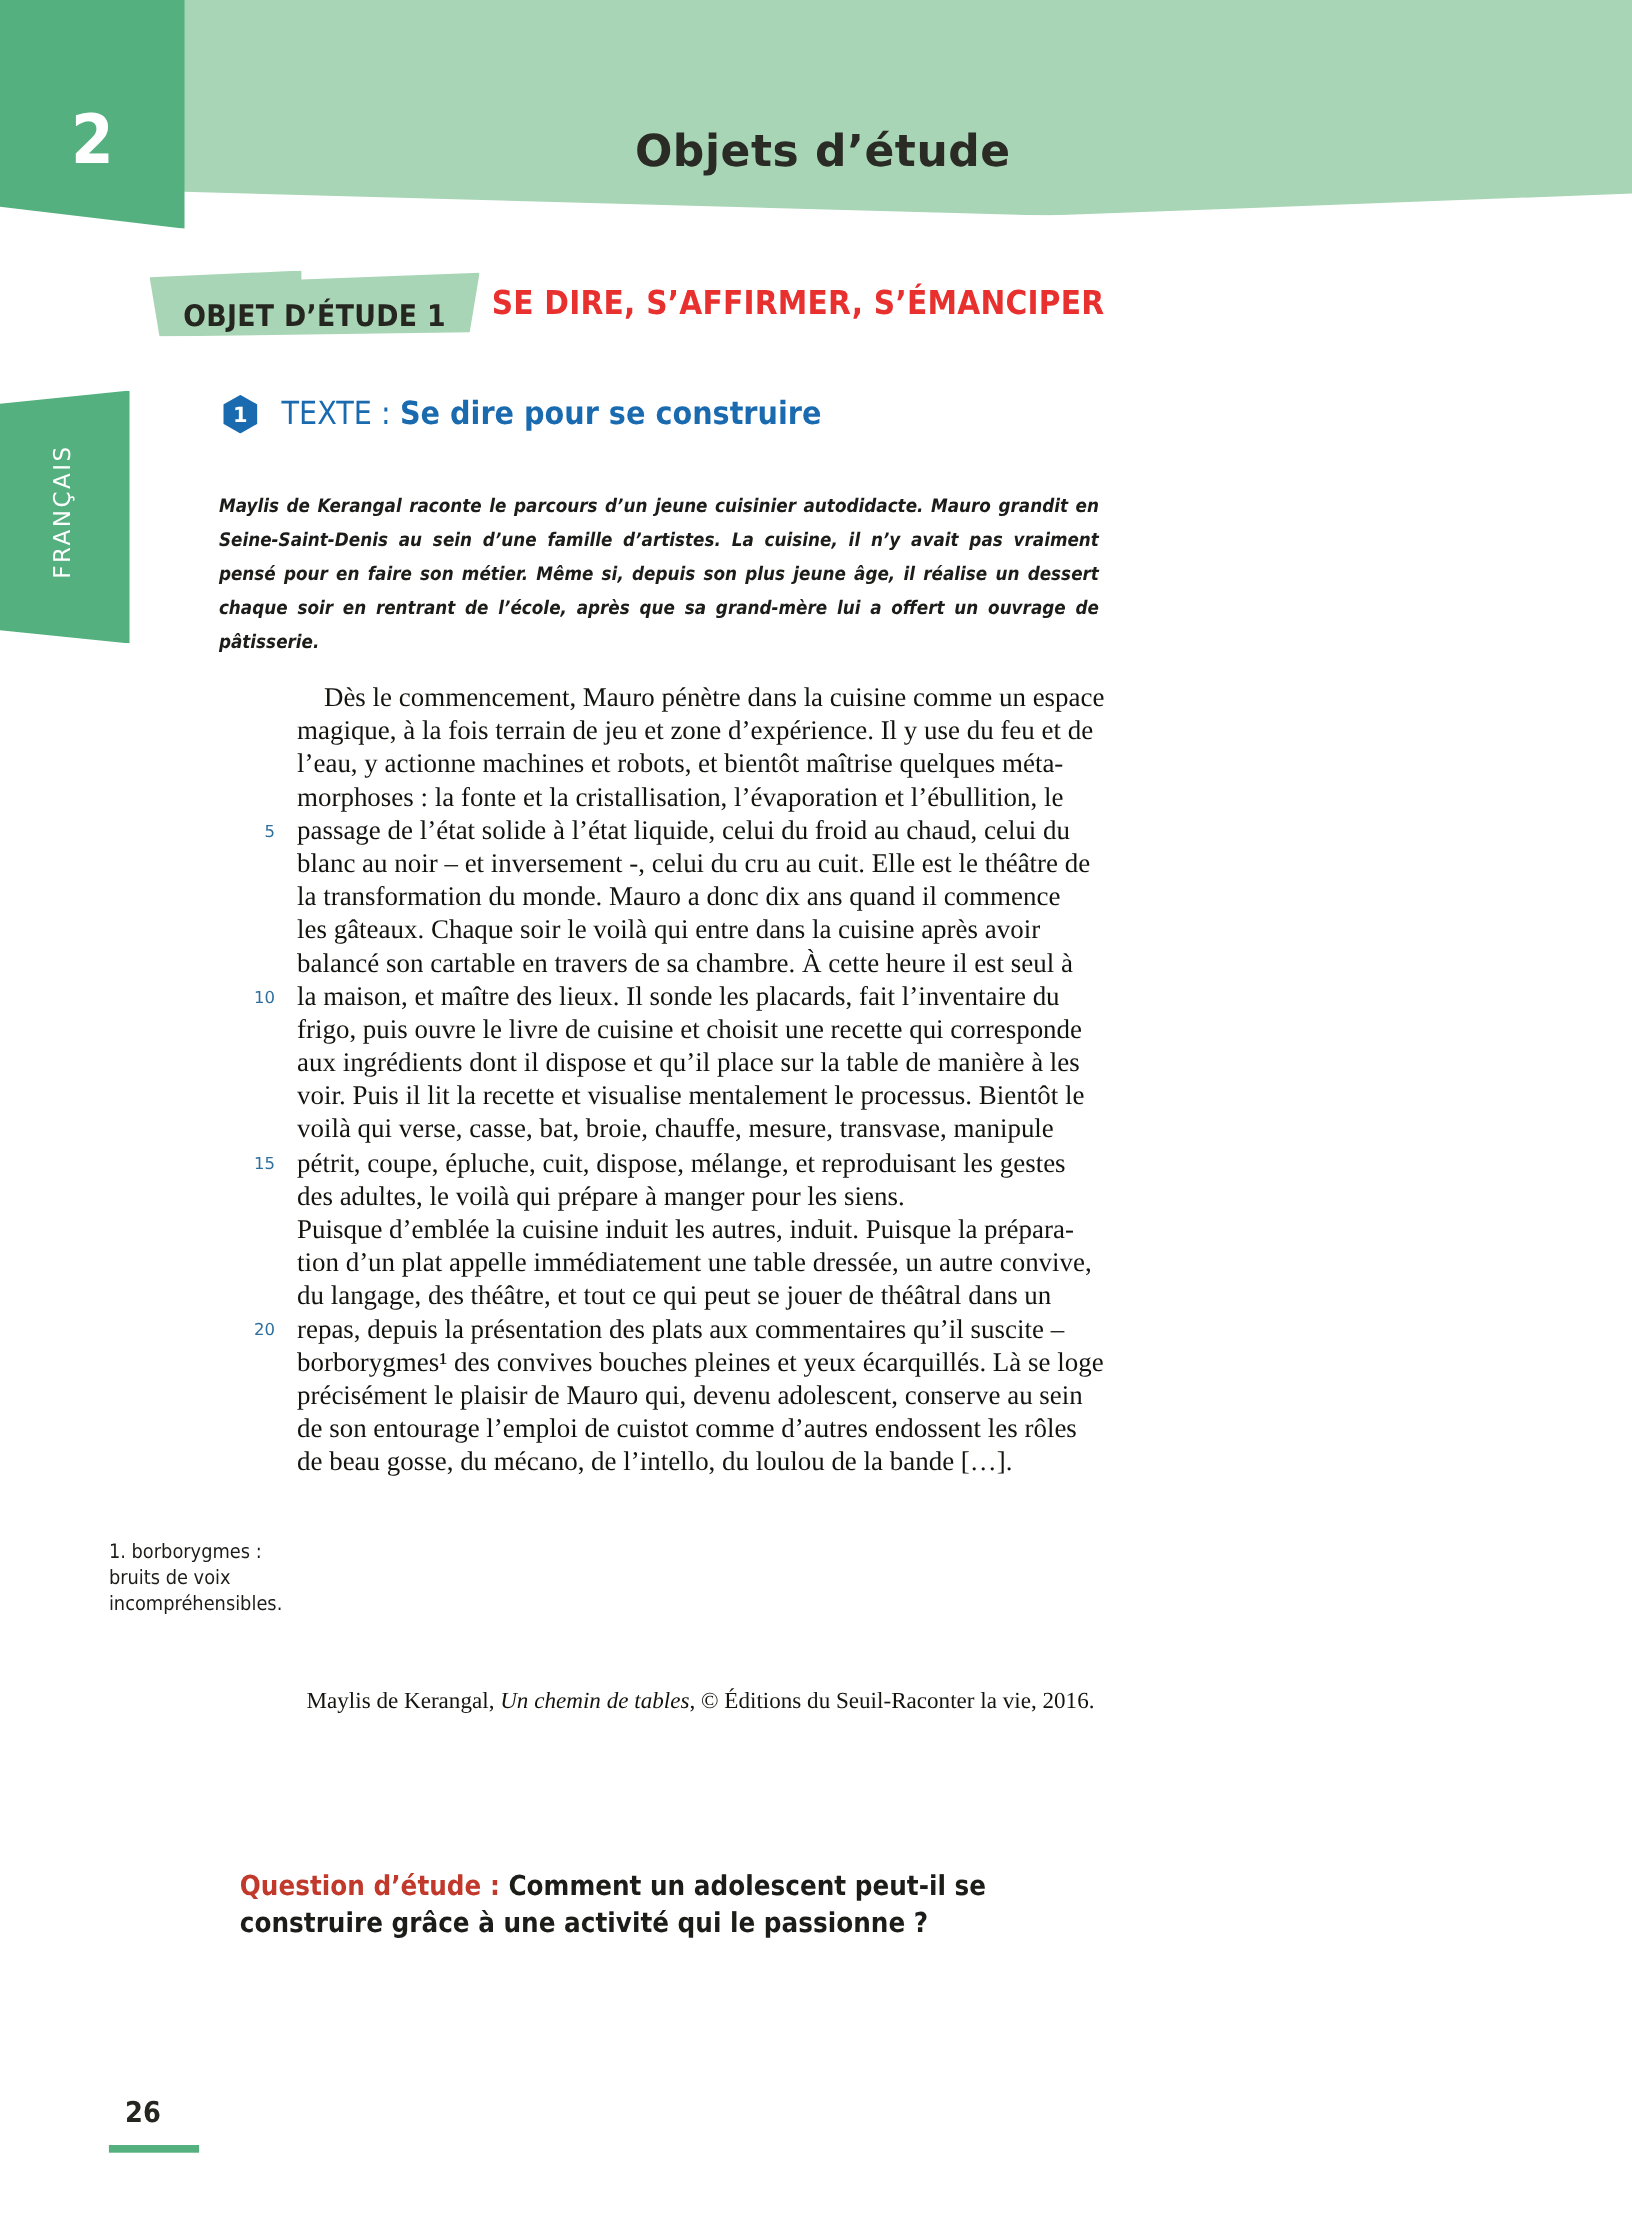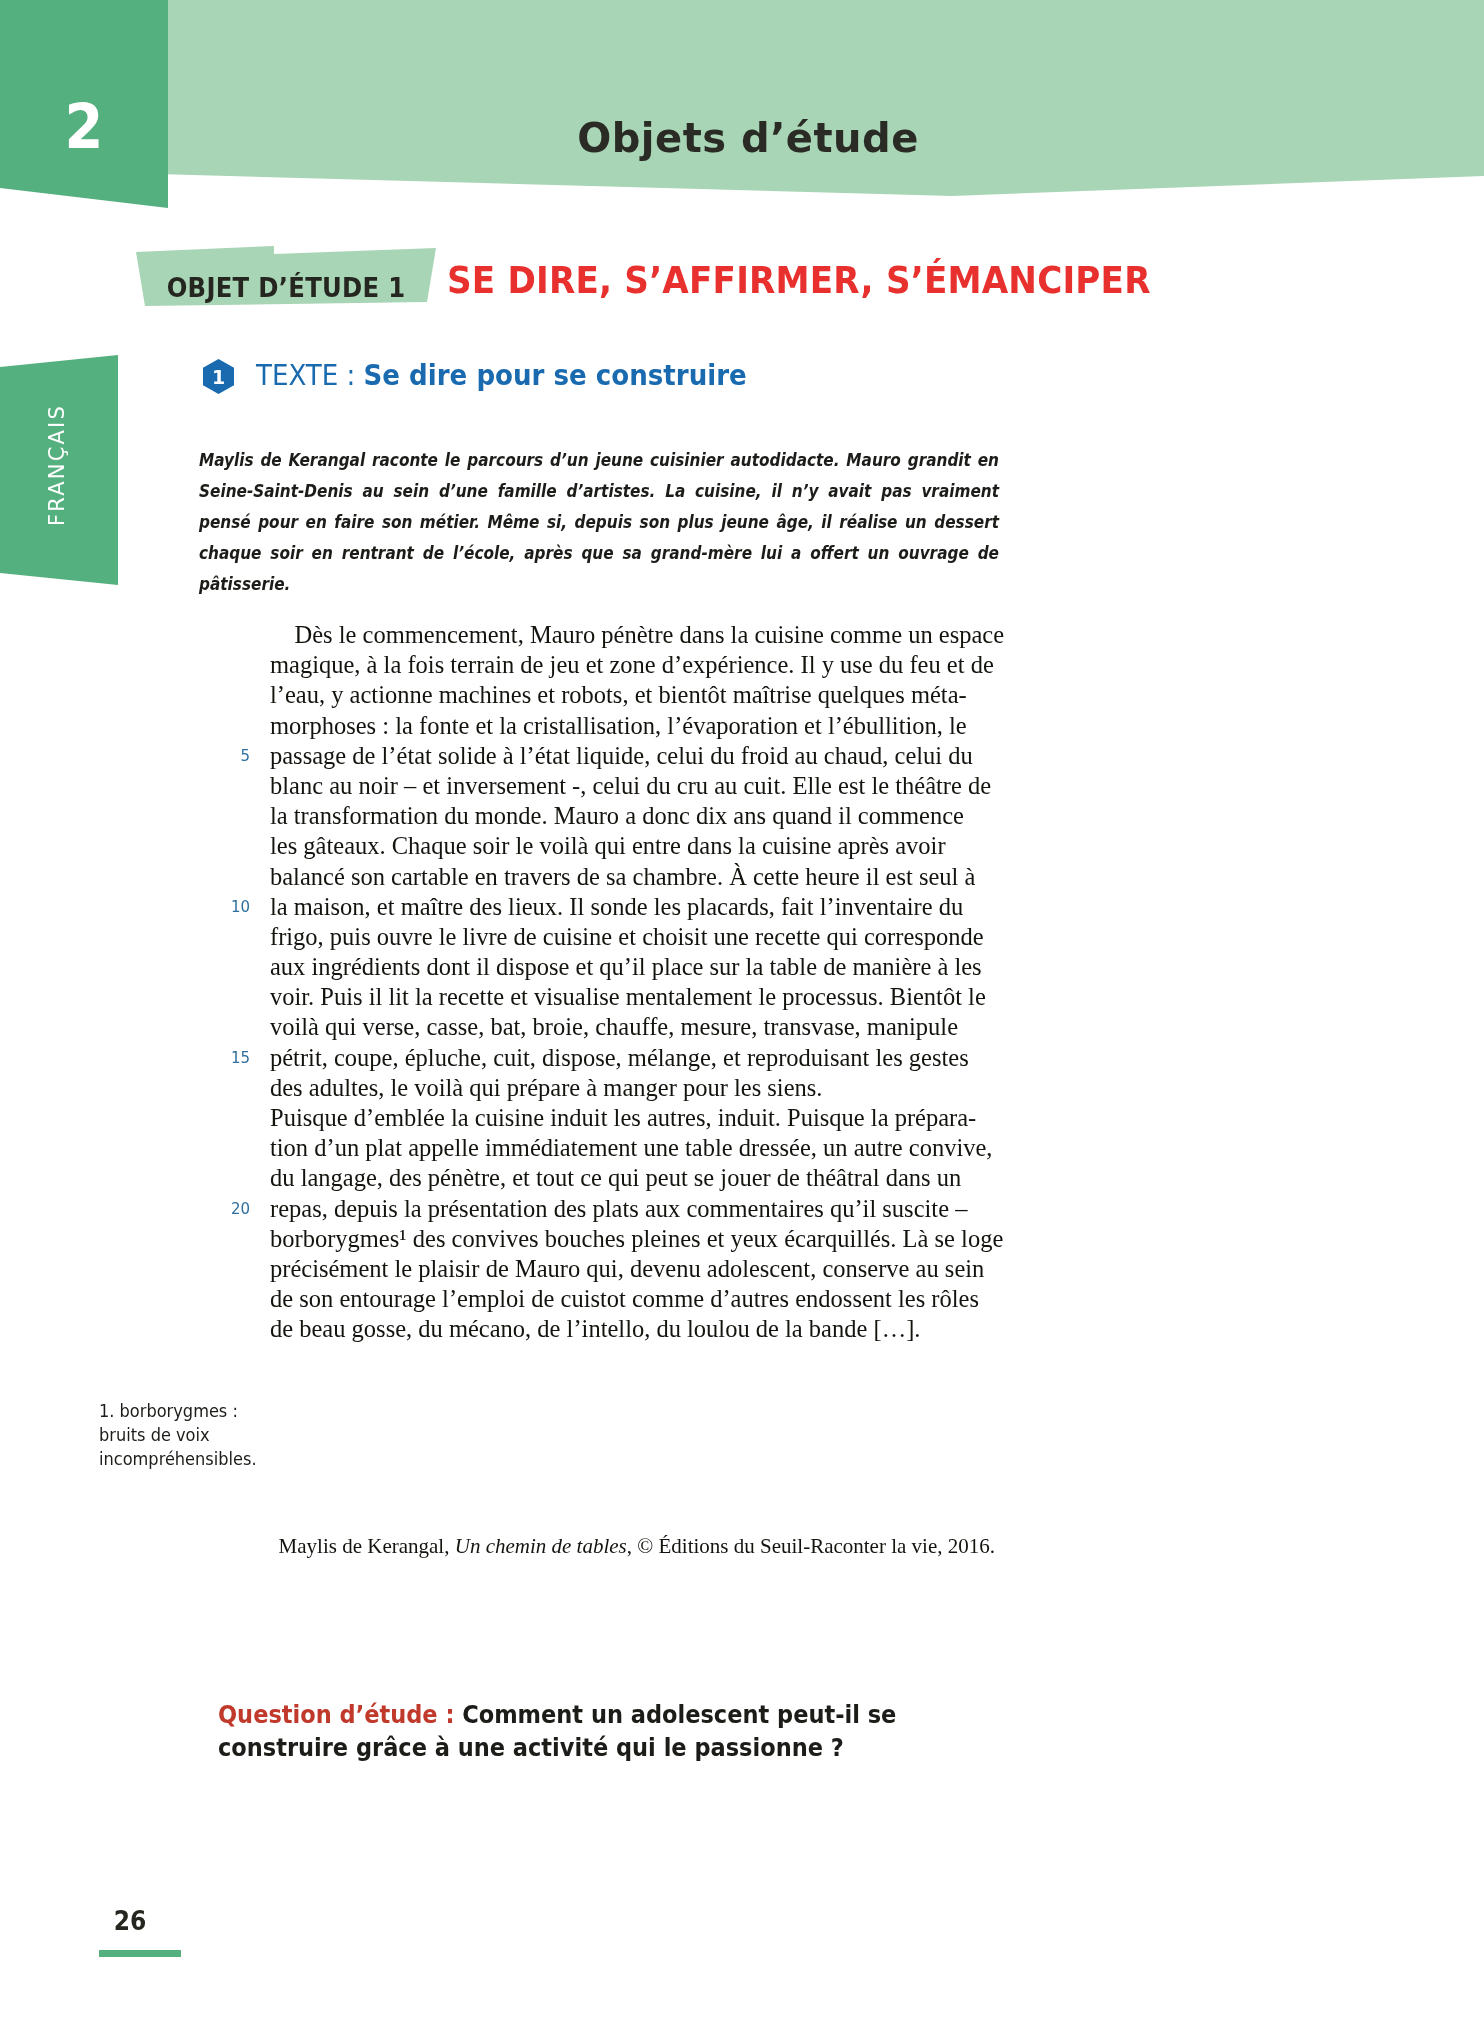--- a/index.html
+++ b/index.html
@@ -112,21 +112,21 @@
     font-size: 27px;
     font-weight: bold;
     font-family: "DejaVu Sans Condensed", "Liberation Sans", sans-serif;
     letter-spacing: 0.3px;
   }
   .oe-title {
     position: absolute;
     left: 447px;
     top: 258px;
     color: #e8302e;
-    font-size: 38px;
+    font-size: 30px;
     font-weight: bold;
     font-family: "DejaVu Sans Condensed", "Liberation Sans", sans-serif;
     letter-spacing: 0.2px;
     white-space: nowrap;
   }
 
   
   .texte-badge {
     position: absolute;
     left: 203px;
@@ -293,21 +293,21 @@
       <div class="body-line"><span>balancé son cartable en travers de sa chambre. À cette heure il est seul à</span></div>
       <div class="body-line"><span class="line-no">10</span><span>la maison, et maître des lieux. Il sonde les placards, fait l’inventaire du</span></div>
       <div class="body-line"><span>frigo, puis ouvre le livre de cuisine et choisit une recette qui corresponde</span></div>
       <div class="body-line"><span>aux ingrédients dont il dispose et qu’il place sur la table de manière à les</span></div>
       <div class="body-line"><span>voir. Puis il lit la recette et visualise mentalement le processus. Bientôt le</span></div>
       <div class="body-line"><span>voilà qui verse, casse, bat, broie, chauffe, mesure, transvase, manipule</span></div>
       <div class="body-line"><span class="line-no">15</span><span>pétrit, coupe, épluche, cuit, dispose, mélange, et reproduisant les gestes</span></div>
       <div class="body-line"><span>des adultes, le voilà qui prépare à manger pour les siens.</span></div>
       <div class="body-line"><span>Puisque d’emblée la cuisine induit les autres, induit. Puisque la prépara-</span></div>
       <div class="body-line"><span>tion d’un plat appelle immédiatement une table dressée, un autre convive,</span></div>
-      <div class="body-line"><span>du langage, des pénètre, et tout ce qui peut se jouer de théâtral dans un</span></div>
+      <div class="body-line"><span>du langage, des théâtre, et tout ce qui peut se jouer de théâtral dans un</span></div>
       <div class="body-line"><span class="line-no">20</span><span>repas, depuis la présentation des plats aux commentaires qu’il suscite –</span></div>
       <div class="body-line"><span>borborygmes¹ des convives bouches pleines et yeux écarquillés. Là se loge</span></div>
       <div class="body-line"><span>précisément le plaisir de Mauro qui, devenu adolescent, conserve au sein</span></div>
       <div class="body-line"><span>de son entourage l’emploi de cuistot comme d’autres endossent les rôles</span></div>
       <div class="body-line"><span>de beau gosse, du mécano, de l’intello, du loulou de la bande […].</span></div>
     </div>
 
   <div class="footnote">1. borborygmes : bruits de voix incompréhensibles.</div>
 
   <div class="source">

